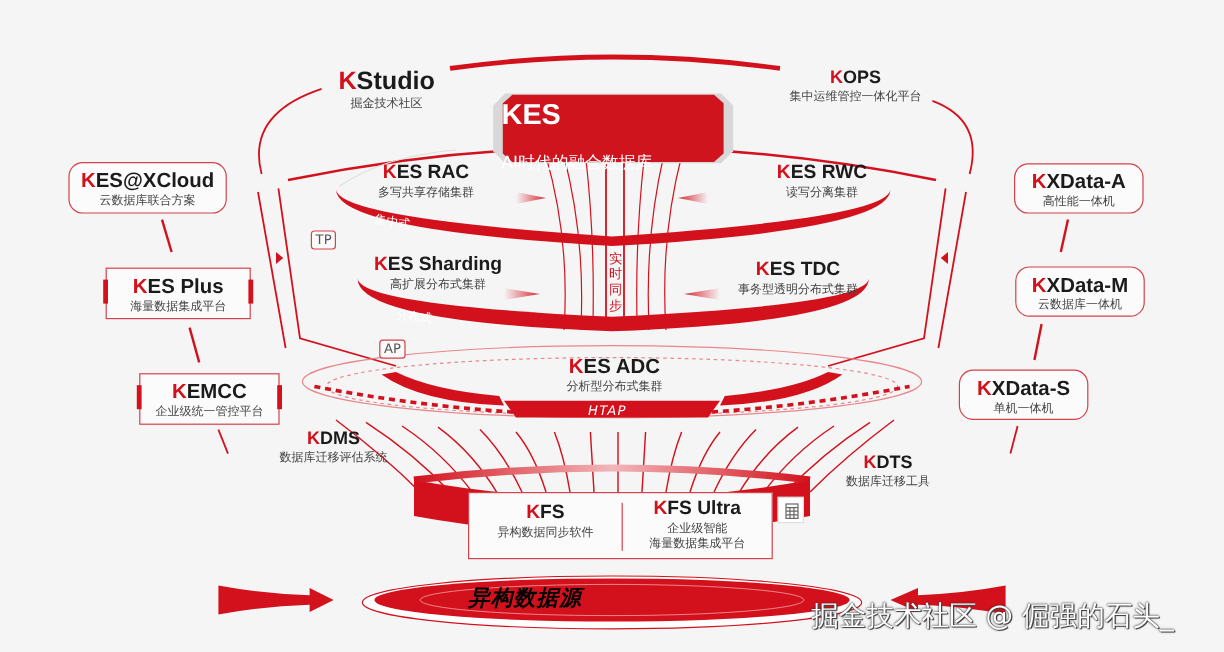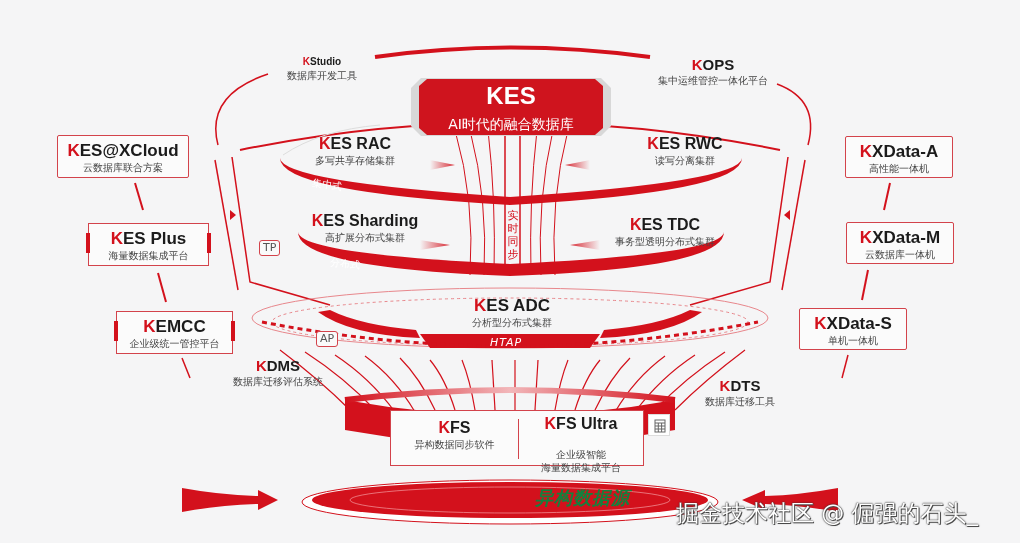--- a/index.html
+++ b/index.html
@@ -8,45 +8,45 @@
   .abs { position: absolute; }
   svg.layer { position: absolute; left: 0; top: 0; width: 1020px; height: 543px; }
 
   .brand { font-family: "Liberation Sans", "DejaVu Sans", sans-serif; font-weight: bold; color: #1b1b1b; white-space: nowrap; line-height: 1; }
   .brand .k { color: #d3111c; }
   .sub { font-size: 10px; color: #444; white-space: nowrap; line-height: 1.2; margin-top: 3px; }
   .center { text-align: center; }
 
   .card {
     position: absolute; background: #fbfbfb; border: 1.5px solid #d3434b;
-    border-radius: 2px; text-align: center; padding-top: 6px;
+    border-radius: 12px; text-align: center; padding-top: 6px;
   }
   .card .brand { font-size: 17px; }
   .card-bar::before, .card-bar::after {
     content: ""; position: absolute; top: 9px; width: 4px; height: 20px; background: #d3111c;
   }
   .card-bar::before { left: -3px; }
   .card-bar::after { right: -3px; }
 
   .tag {
     position: absolute; font-size: 11px; color: #555; border: 1.2px solid #d3434b;
-    border-radius: 3px; padding: 1px 3px; background: #fafafa; line-height: 1.1; margin-top: 48px;
+    border-radius: 3px; padding: 1px 3px; background: #fafafa; line-height: 1.1;
   }
   .redlabel { position: absolute; font-size: 10px; color: #fff; white-space: nowrap; }
   .vert { position: absolute; font-size: 11px; color: #d3111c; line-height: 13px; width: 14px; text-align: center; }
 
-  .kes-banner { position: absolute; left: 418px; top: 78px; width: 186px; height: 58px; text-align: center; color: #fff; }
+  .kes-banner { position: absolute; left: 418px; top: 78px; width: 186px; height: 58px; text-align: left; color: #fff; }
   .kes-banner .brand { color: #fff; font-size: 24px; margin-top: 6px; }
   .kes-banner .brand .k { color: #fff; }
-  .kes-banner .tl { font-size: 14px; margin-top: 8px; }
+  .kes-banner .tl { font-size: 14px; margin-top: 19px; }
 
   .kfs-box { position: absolute; left: 390px; top: 410px; width: 254px; height: 56px; background: #fbfbfb; border: 1.5px solid #d3434b; }
   .kfs-div { position: absolute; left: 127px; top: 8px; width: 1px; height: 40px; background: #d3434b; }
 
-  .source-text { position: absolute; left: 390px; top: 486px; width: 240px; text-align: right; color: #15803d; font-size: 18px; font-style: italic; font-weight: bold; letter-spacing: 1px; }
+  .source-text { position: absolute; left: 390px; top: 486px; width: 240px; text-align: left; color: #000000; font-size: 18px; font-style: italic; font-weight: bold; letter-spacing: 1px; }
   .watermark { position: absolute; left: 676px; top: 498px; font-size: 23px; color: #fff; white-space: nowrap;
     text-shadow: 0 0 2px #333, 0 0 1px #333, 1px 1px 0 #555; }
   .calc-icon { position: absolute; left: 648px; top: 414px; width: 22px; height: 22px; background: #fff; border: 1px solid #ddd; }
 </style>
 </head>
 <body>
 
 <svg class="layer" viewBox="0 0 1020 543">
   <defs>
     <linearGradient id="fadeL" x1="0" x2="1">
@@ -149,22 +149,22 @@
 <svg class="abs" style="left:405px;top:74px;width:212px;height:66px" viewBox="0 0 212 66">
   <path d="M6 14 L16 4 L196 4 L206 14 L206 52 L196 62 L16 62 L6 52 Z" fill="#d8d8d8"></path>
   <path d="M14 12 L22 5 L190 5 L198 12 L198 54 L190 61 L22 61 L14 54 Z" fill="#cf141e"></path>
 </svg>
 <div class="kes-banner">
   <div class="brand"><span class="k">K</span><span>ES</span></div>
   <div class="tl">AI时代的融合数据库</div>
 </div>
 
 <div class="abs center" style="left:282px;top:57px;width:80px">
-  <div class="brand" style="font-size:10px"><span class="k">K</span><span>Studio</span></div>
-  <div class="sub">数据库开发工具</div>
+  <div class="brand" style="font-size:21px"><span class="k">K</span><span>Studio</span></div>
+  <div class="sub">掘金技术社区</div>
 </div>
 <div class="abs center" style="left:650px;top:57px;width:126px">
   <div class="brand" style="font-size:15px"><span class="k">K</span><span>OPS</span></div>
   <div class="sub">集中运维管控一体化平台</div>
 </div>
 
 <div class="card" style="left:57px;top:135px;width:132px;height:43px">
   <div class="brand"><span class="k">K</span><span>ES@XCloud</span></div>
   <div class="sub">云数据库联合方案</div>
 </div>
@@ -236,21 +236,21 @@
 </div>
 
 <div class="kfs-box">
   <div class="abs center" style="left:0;top:9px;width:127px">
     <div class="brand" style="font-size:16px"><span class="k">K</span><span>FS</span></div>
     <div class="sub">异构数据同步软件</div>
   </div>
   <div class="kfs-div"></div>
   <div class="abs center" style="left:128px;top:5px;width:124px">
     <div class="brand" style="font-size:16px"><span class="k">K</span><span>FS Ultra</span></div>
-    <div class="sub" style="margin-top:17px">企业级智能</div>
+    <div class="sub" style="margin-top:3px">企业级智能</div>
     <div class="sub" style="margin-top:1px">海量数据集成平台</div>
   </div>
 </div>
 <div class="calc-icon">
   <svg width="22" height="22" viewBox="0 0 22 22">
     <rect x="6" y="5" width="10" height="12" fill="none" stroke="#666" stroke-width="1"></rect>
     <line x1="6" y1="8" x2="16" y2="8" stroke="#666"></line>
     <line x1="6" y1="11" x2="16" y2="11" stroke="#666"></line>
     <line x1="6" y1="14" x2="16" y2="14" stroke="#666"></line>
     <line x1="9.3" y1="8" x2="9.3" y2="17" stroke="#666"></line>

